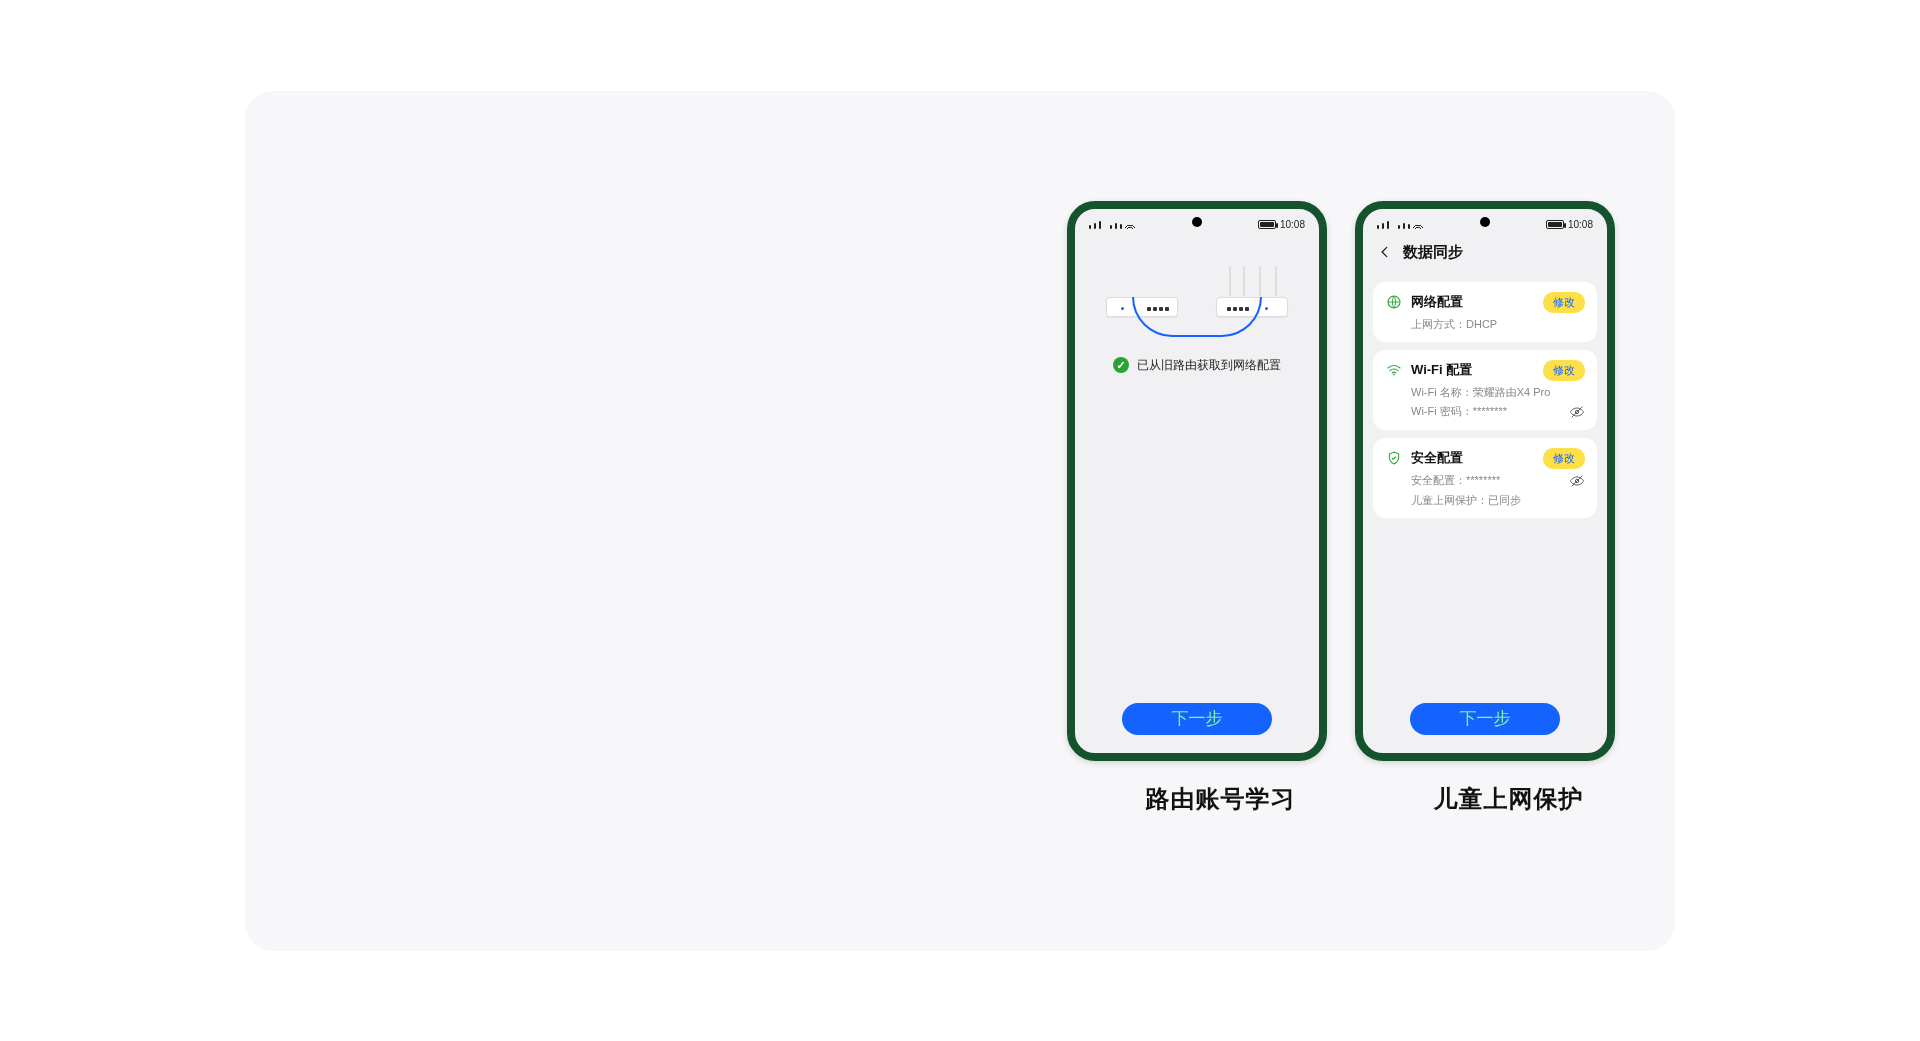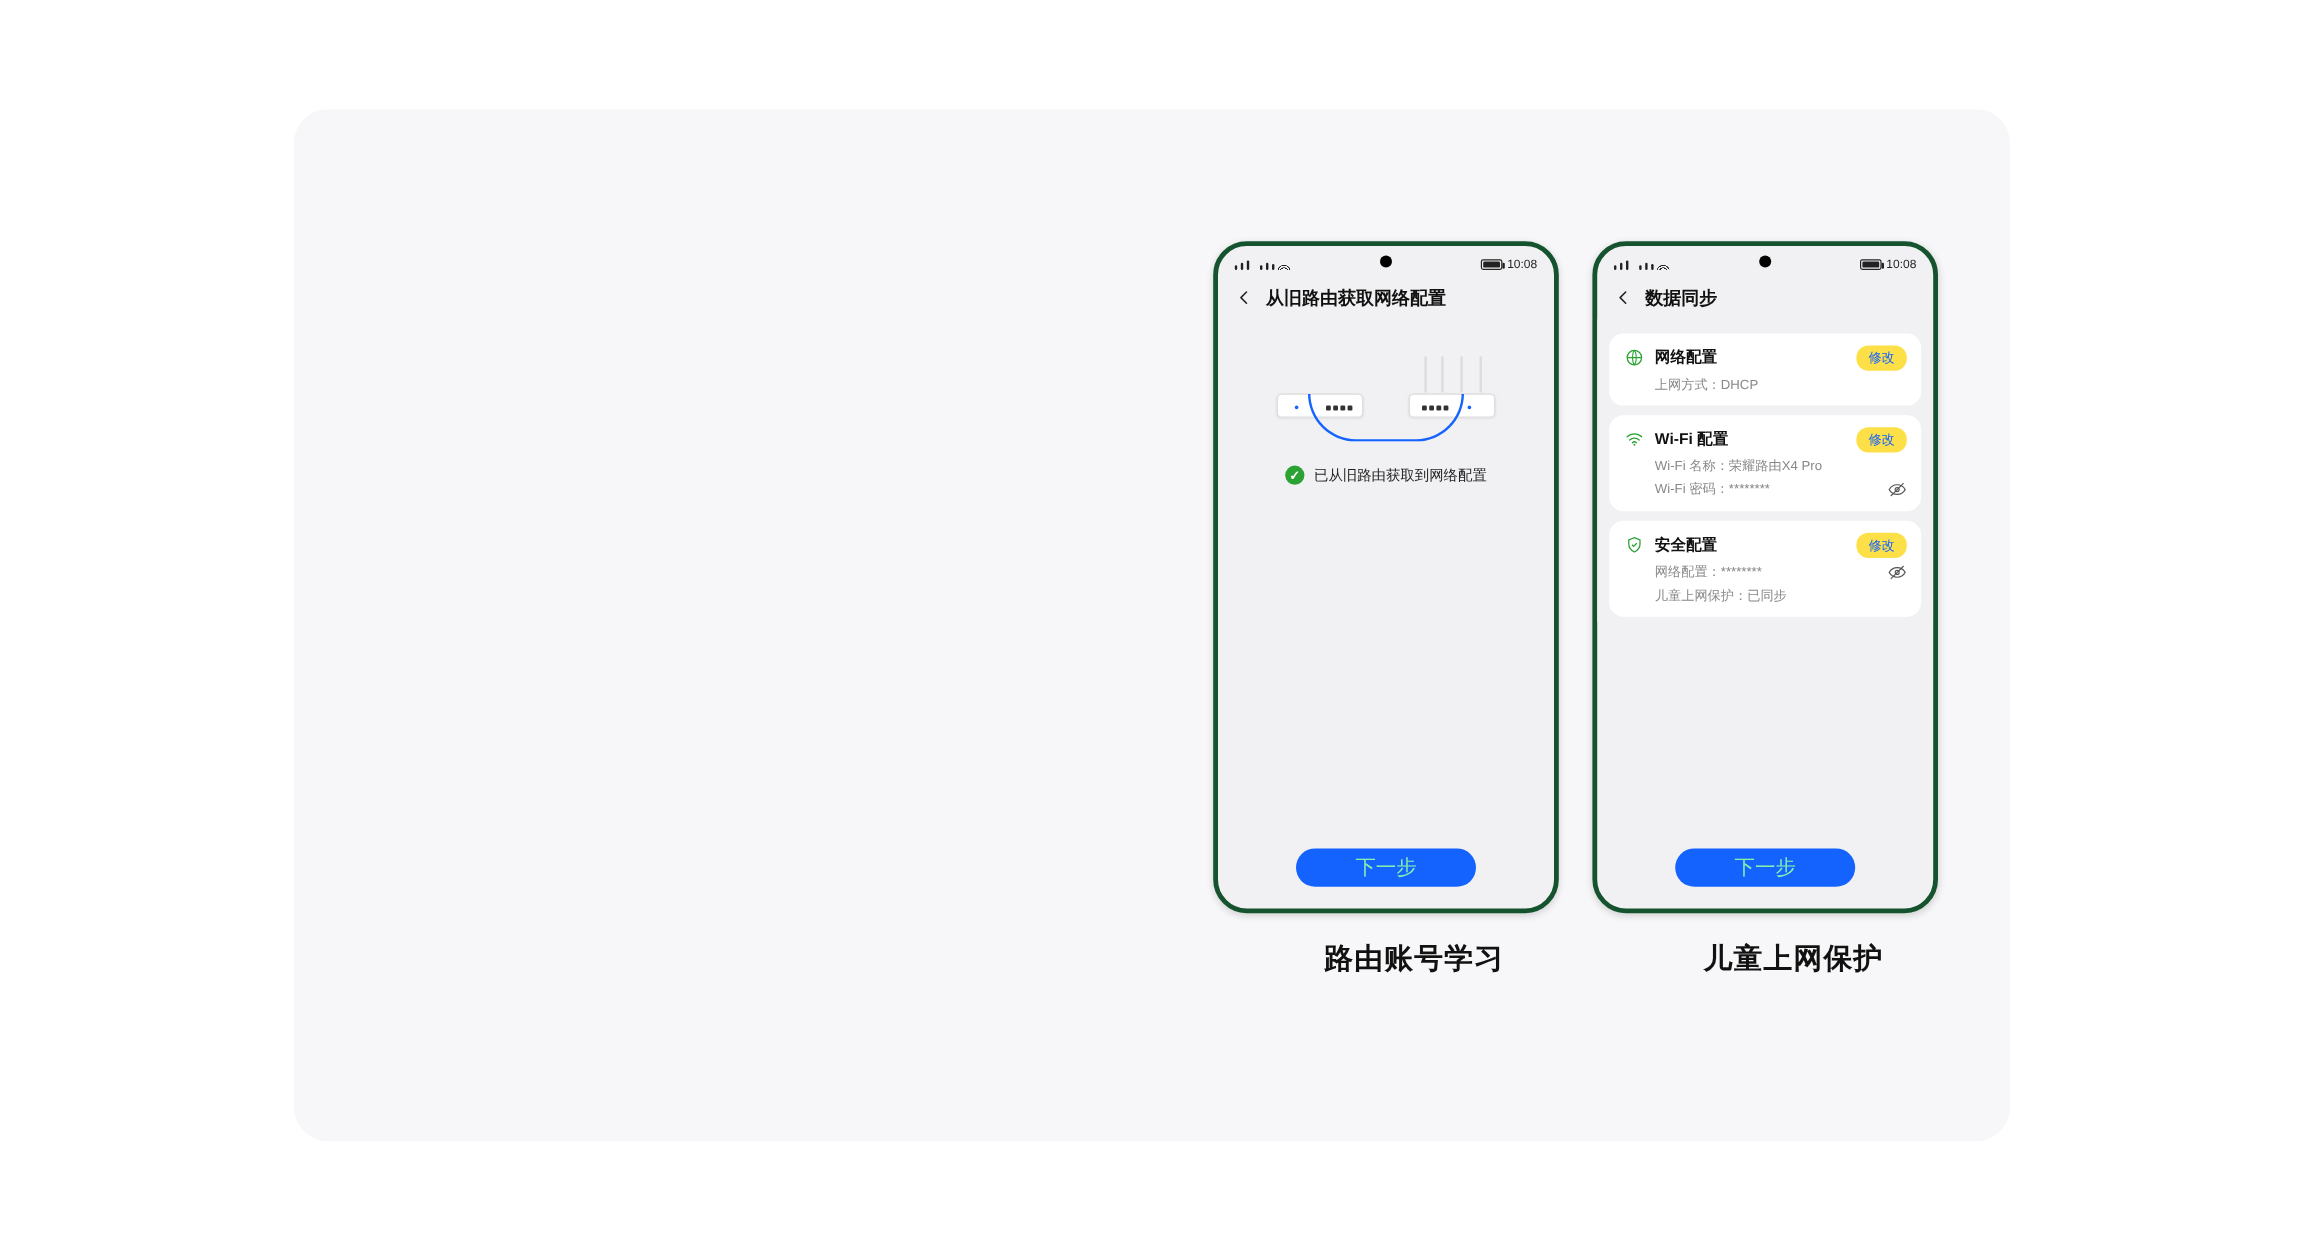--- a/index.html
+++ b/index.html
@@ -31,24 +31,24 @@
     margin-top: 22px;
     font-size: 24px;
     font-weight: 600;
     color: #111;
     letter-spacing: 1px;
     margin-left: 47px;
   }
 
   
   .phone {
-    width: 288px;
+    width: 260px;
     height: 560px;
     background: #f1f1f3;
-    border: 4px solid #14532d;
+    border: 8px solid #14532d;
     border-radius: 28px;
     position: relative;
     box-shadow: 0 2px 6px rgba(0,0,0,0.15);
     overflow: hidden;
   }
   .phone::after { 
     content:"";
     position:absolute; right:-6px; top:150px; width:3px; height:60px;
     background:#0b0b0c; border-radius:3px;
   }
@@ -197,28 +197,20 @@
             <div class="sig sig1"></div>
               <div class="sig sig2"></div>
               <div class="sig sig4"></div>
             <div class="wifi-ic"></div>
           </div>
           <div class="batt">
             <div class="batt-icon"></div>
             <span>10:08</span>
           </div>
         </div>
-        <div class="titlebar">
-          <div class="back">
-            <svg width="14" height="14" viewBox="0 0 24 24">
-                <path d="M15 4l-8 8 8 8" stroke="#222" stroke-width="2.2" fill="none" stroke-linecap="round" stroke-linejoin="round"></path>
-              </svg>
-          </div>
-          <div class="title">从旧路由获取网络配置</div>
-        </div>
 
         <div class="router-diagram">
           <div class="router left">
             <div class="port"></div>
               <div class="port"></div>
               <div class="port"></div>
               <div class="port"></div>
             <div class="led b"></div>
           </div>
           <div class="router right">
@@ -322,21 +314,21 @@
               <div class="cfg-icon">
                 <svg width="16" height="16" viewBox="0 0 24 24">
                     <path d="M12 3l7 3v5c0 5-3 8-7 10-4-2-7-5-7-10V6l7-3z" stroke="#2ba334" stroke-width="1.6" fill="none"></path>
                     <path d="M9 12l2 2 4-4" stroke="#2ba334" stroke-width="1.6" fill="none"></path>
                   </svg>
               </div>
               <div class="cfg-title">安全配置</div>
               <div class="edit-chip">修改</div>
             </div>
             <div class="cfg-kv">
-              <span><span class="k">网络配置：</span><span class="v">********</span></span>
+              <span><span class="k">安全配置：</span><span class="v">********</span></span>
               <span class="eye">
                 <svg width="16" height="16" viewBox="0 0 24 24">
                     <path d="M2 12s3.5-6 10-6 10 6 10 6-3.5 6-10 6S2 12 2 12z" stroke="#555" stroke-width="1.4" fill="none"></path>
                     <circle cx="12" cy="12" r="2.5" stroke="#555" stroke-width="1.4" fill="none"></circle>
                     <line x1="4" y1="20" x2="20" y2="4" stroke="#555" stroke-width="1.4"></line>
                   </svg>
               </span>
             </div>
             <div class="cfg-kv">
               <span><span class="k">儿童上网保护：</span><span class="v">已同步</span></span>

